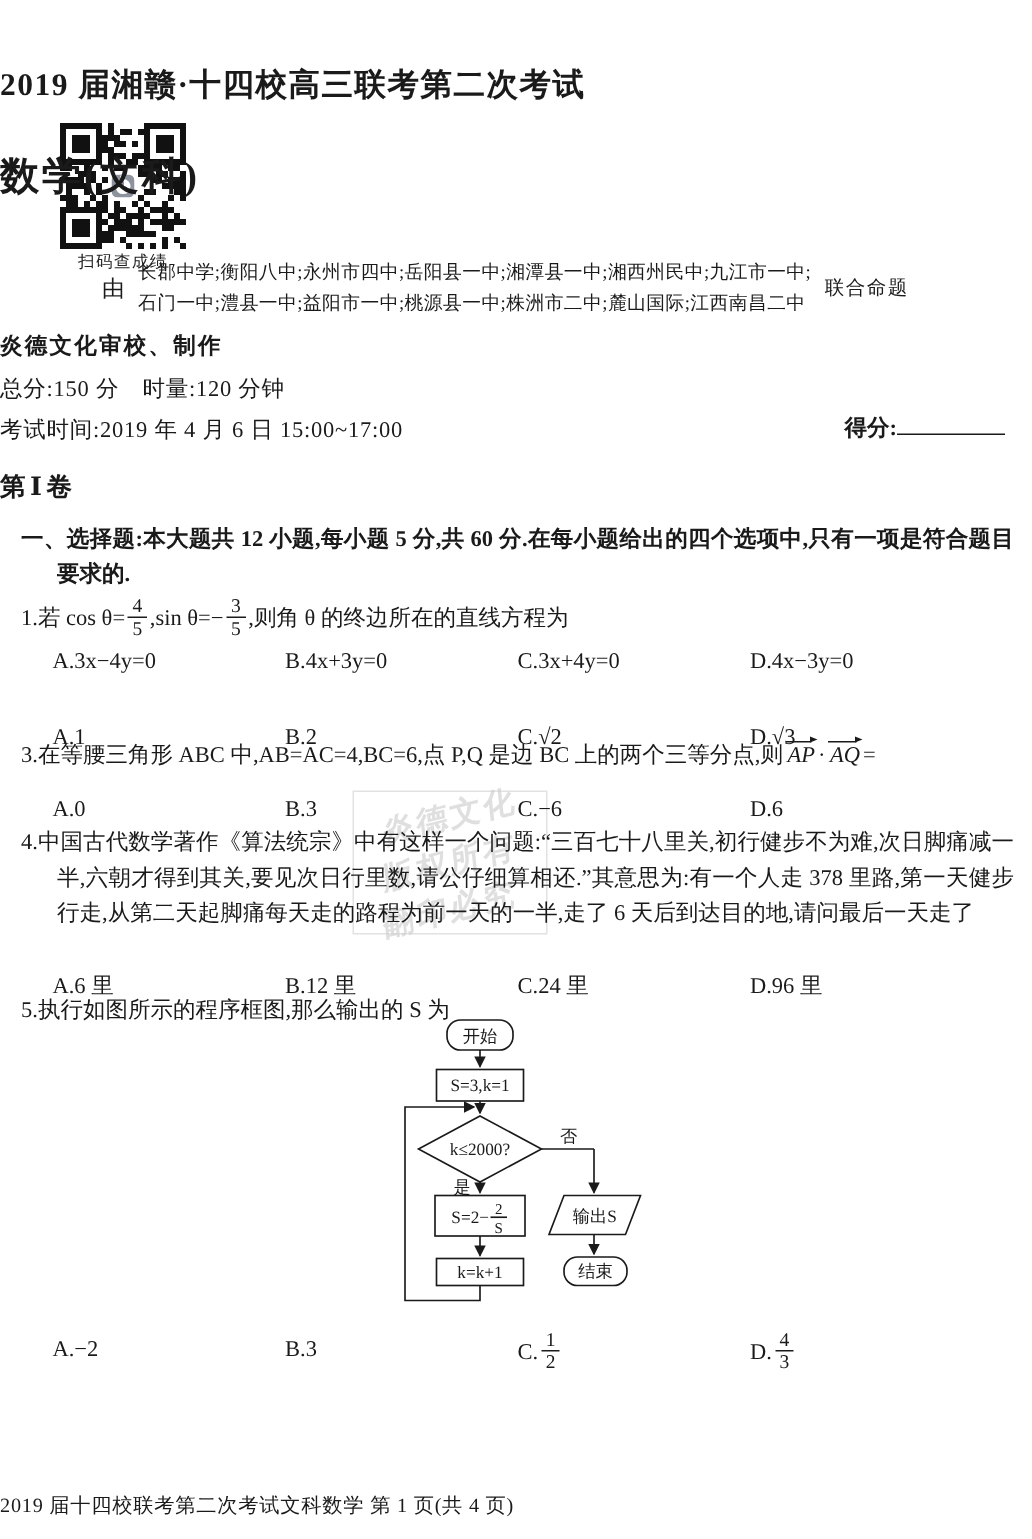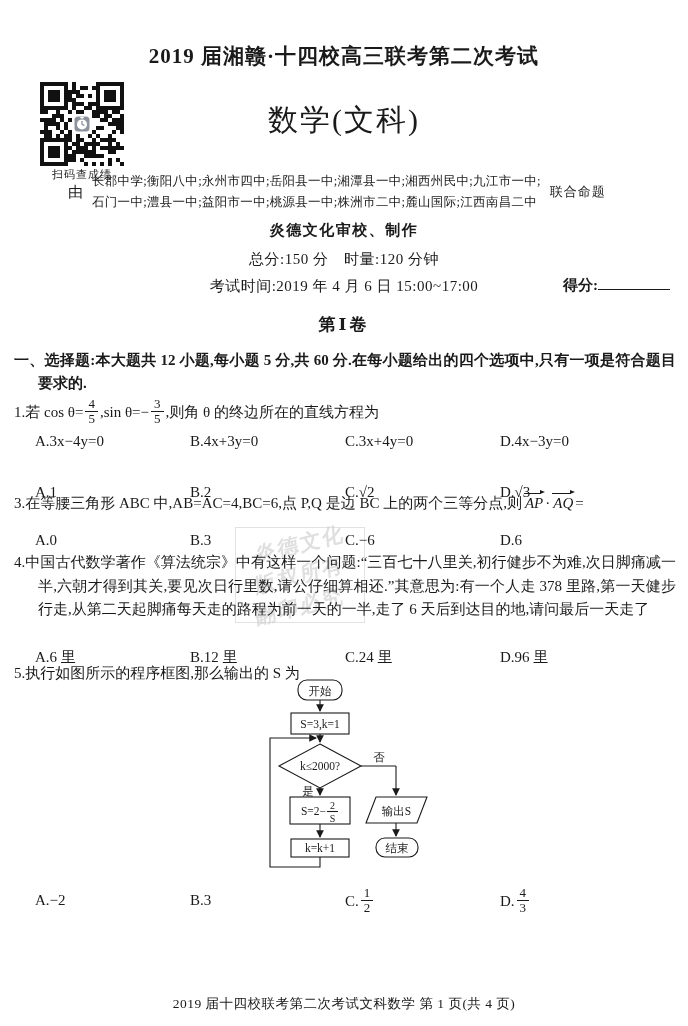--- a/index.html
+++ b/index.html
@@ -3,24 +3,24 @@
 <meta charset="utf-8">
 <style>
   * { margin:0; padding:0; box-sizing:border-box; }
   html,body { background:#e9e9e9; }
   body { font-family:"Liberation Serif","DejaVu Serif",serif; color:#1a1a1a; }
   .page {
     position:relative; width:688px; height:1026px; background:#ffffff;
     overflow:hidden; margin:0 auto;
   }
   .abs { position:absolute; }
-  .center { left:0; width:688px; text-align:center; }
+  .center { left:0; width:688px; text-align:left; }
 
   .exam-title { font-size:21px; font-weight:bold; letter-spacing:1px; }
-  .subject-title { font-size:30px; font-weight:normal; letter-spacing:2px; }
+  .subject-title { font-size:26px; font-weight:bold; letter-spacing:2px; }
 
   .qr-block { left:40px; top:82px; width:84px; }
   .qr-frame { position:relative; width:84px; height:84px; background:#fff; }
   .qr-logo { position:absolute; left:32px; top:32px; width:20px; height:20px;
              background:#fff; border-radius:4px; display:flex; align-items:center; justify-content:center; }
   .qr-caption { font-size:11px; text-align:center; margin-top:1px; letter-spacing:1px; color:#222; }
 
   .schools-row { left:68px; top:171px; display:flex; align-items:center; gap:9px; }
   .by { font-size:15px; }
   .schools-lines { font-size:12.5px; white-space:nowrap; }

